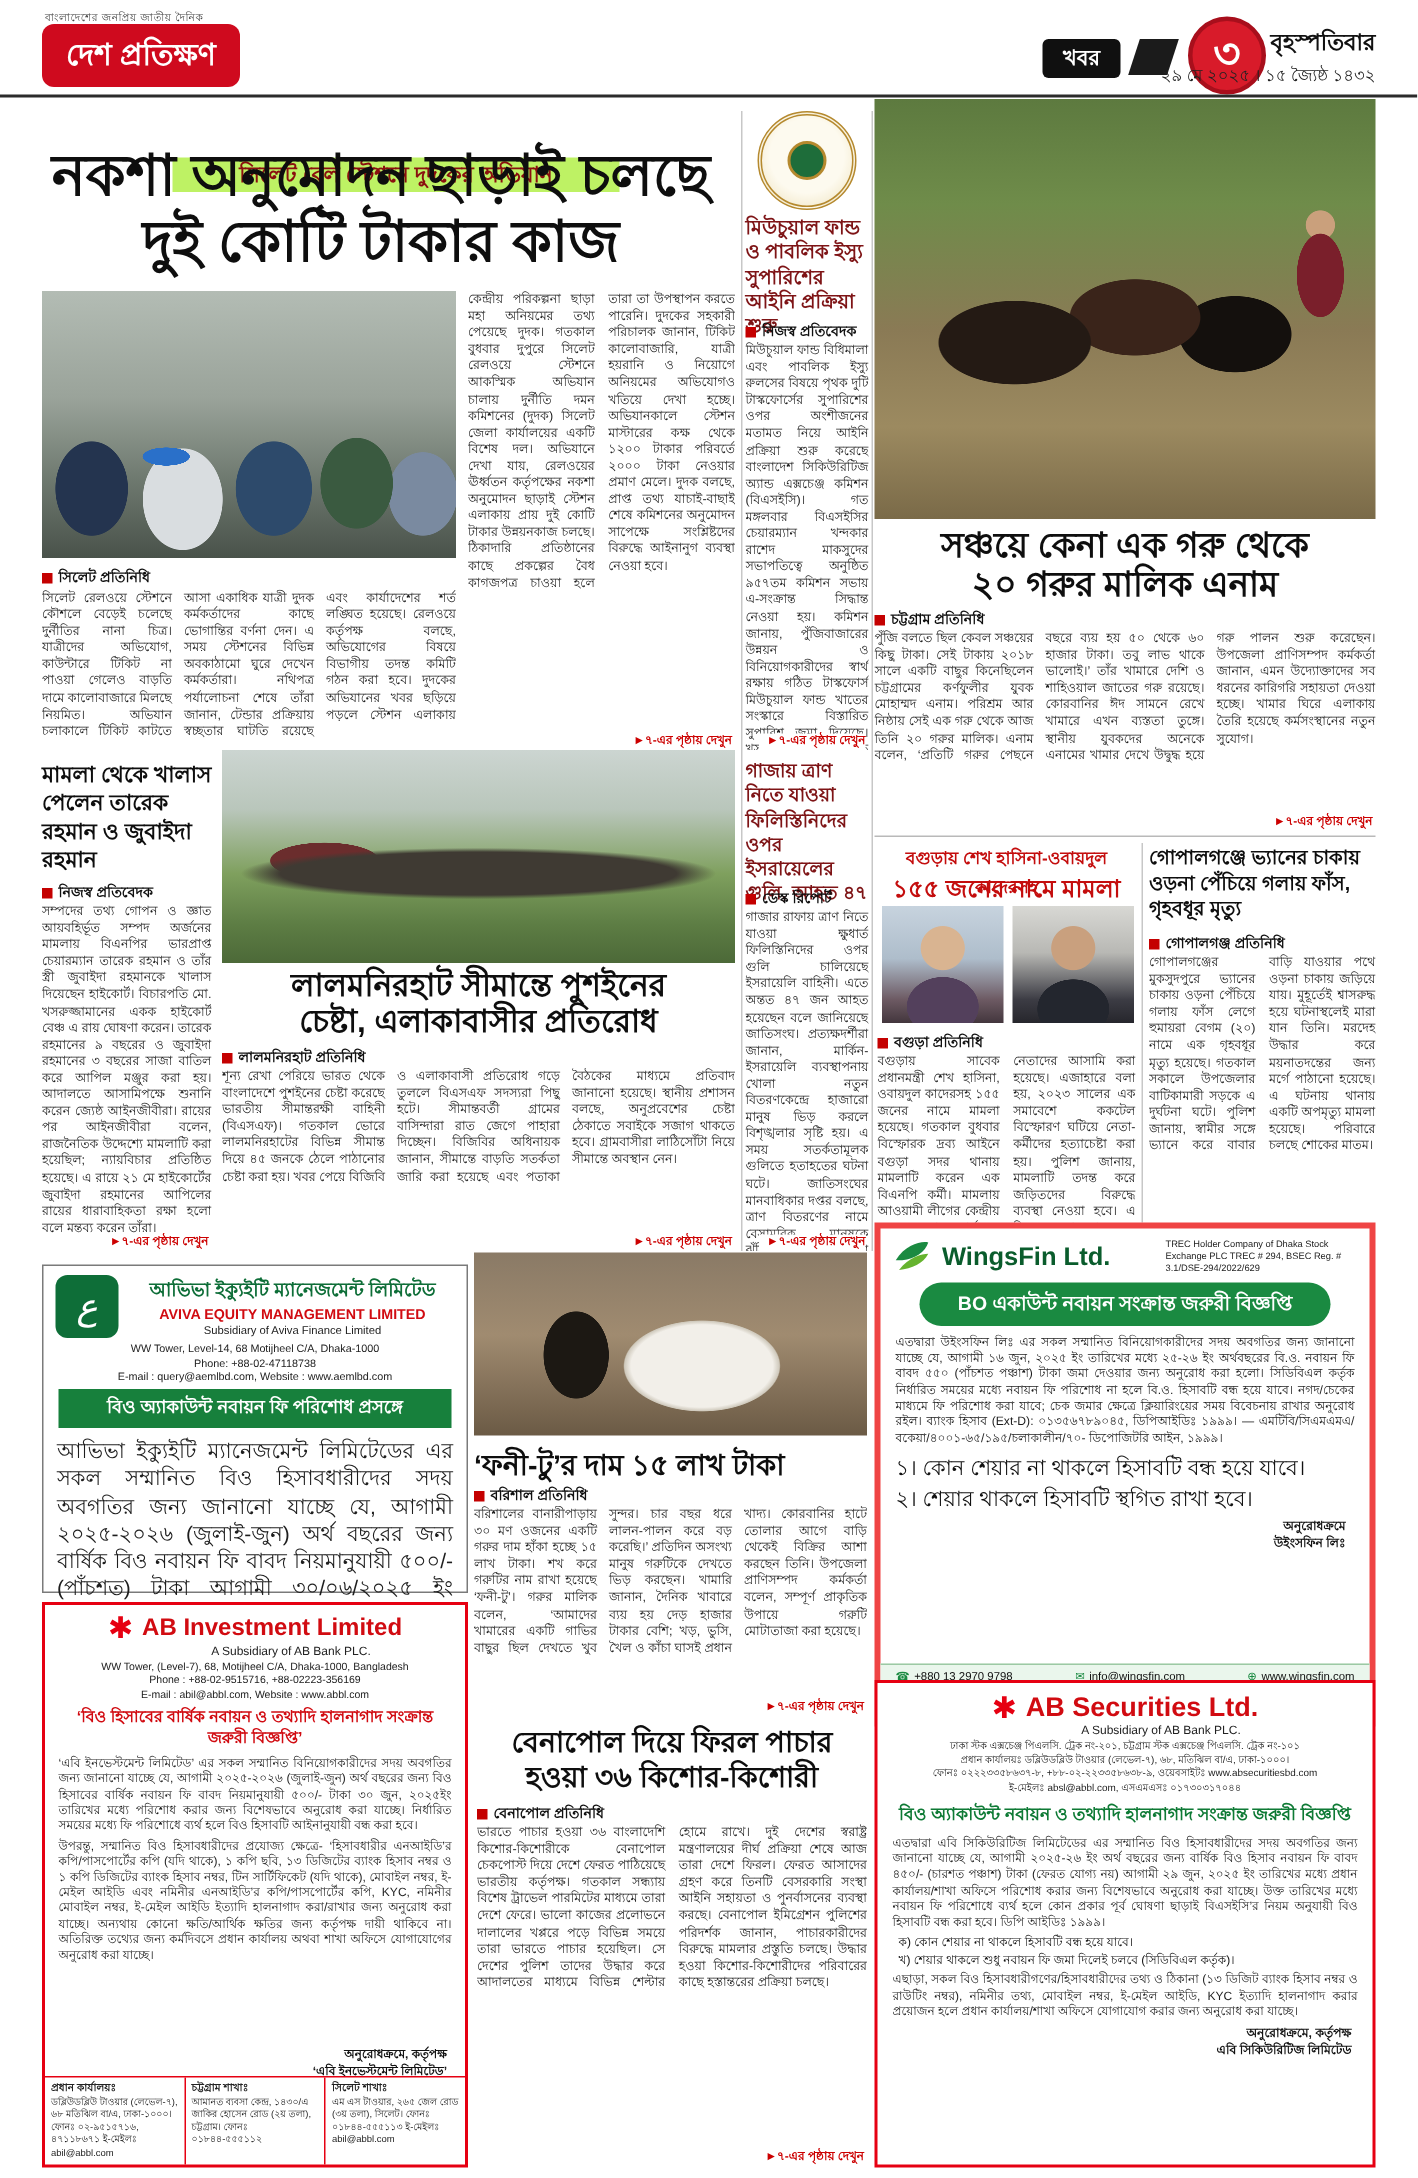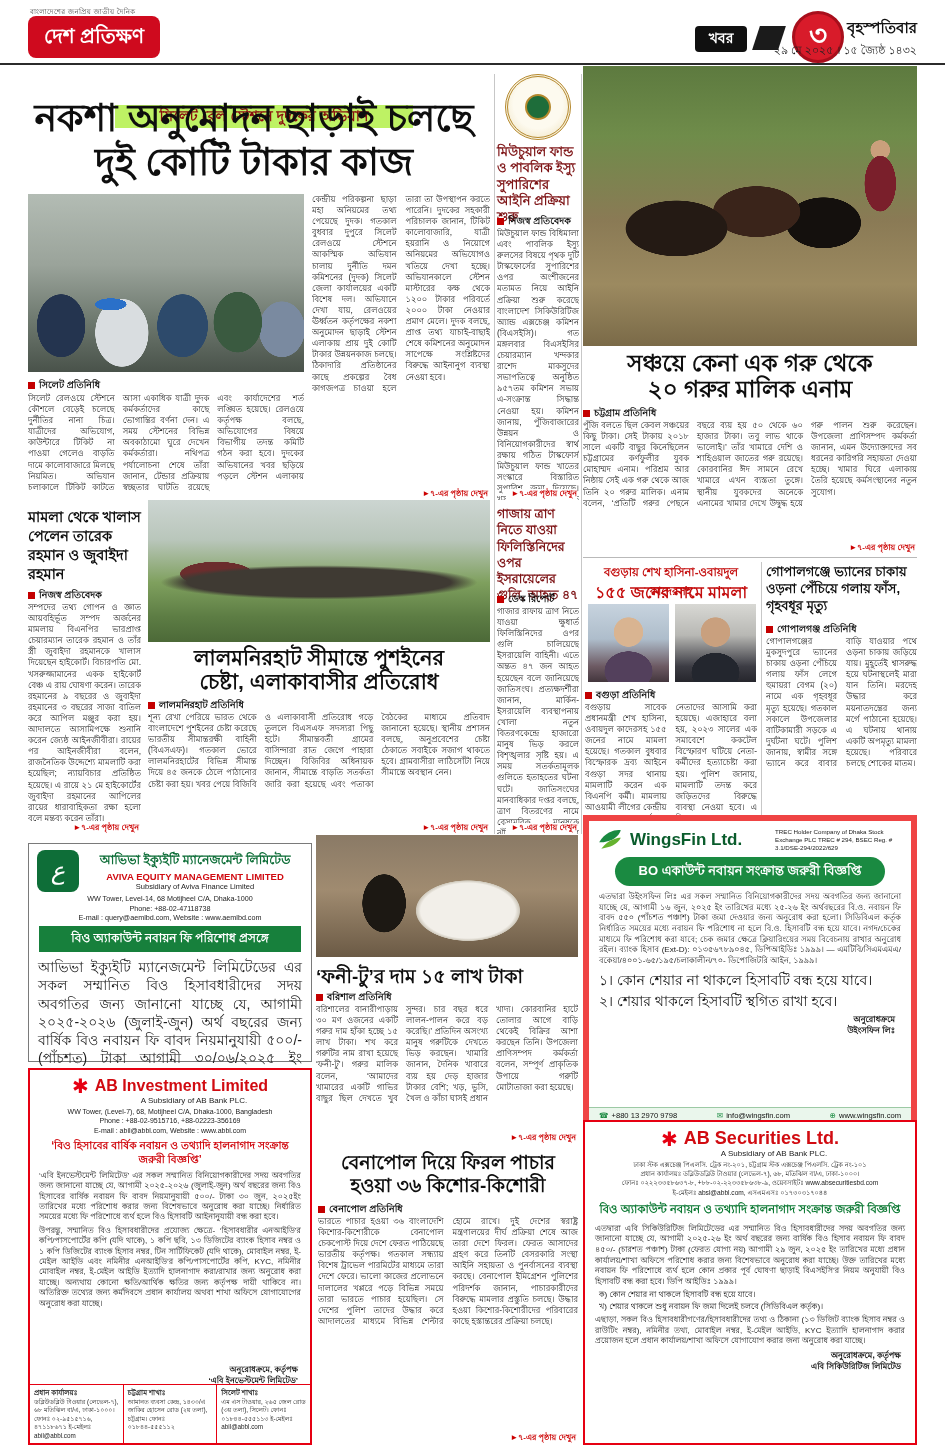--- a/index.html
+++ b/index.html
@@ -134,21 +134,21 @@
   .foni-photo { left:316px; top:835px; width:262px; height:122px;
     background:
       radial-gradient(ellipse 86px 50px at 58% 62%, #f2efe9 55%, #cfc9bc 60%, transparent 61%),
       radial-gradient(ellipse 36px 48px at 26% 56%, #1c1813 60%, transparent 61%),
       linear-gradient(180deg, #8a7a66 0%, #a08b70 45%, #6b5a45 100%); }
   .foni-h { left:316px; top:962px; width:262px; text-align:left; font-size:19px; }
   .foni-byline { left:316px; top:990px; }
   .foni-body { left:316px; top:1004px; width:262px; height:140px; }
 
   
-  .wingsfin { left:583px; top:815px; width:334px; height:336px; border:6px solid #ef4444; background:#fff; }
+  .wingsfin { left:583px; top:815px; width:334px; height:336px; border:4px solid #ef4444; background:#fff; }
   .wf-head { display:flex; align-items:center; gap:7px; padding:6px 8px 2px 8px; }
   .wf-name { font-size:17px; font-weight:bold; color:#0a5c2c; }
   .wf-trec { margin-left:auto; width:128px; font-size:6.2px; line-height:1.3; color:#222; text-align:left; }
   .wf-banner { margin:2px 26px; background:#1a8a41; color:#fff; font-weight:bold; font-size:13px;
     text-align:center; padding:4px 0; border-radius:16px; }
   .wf-body { padding:4px 10px 0 10px; font-size:8.1px; line-height:1.32; text-align:justify; color:#1d1d1d; }
   .wf-items { padding:3px 10px 0 10px; font-size:14px; line-height:1.5; }
   .wf-sign { text-align:right; padding:2px 16px 2px 0; font-weight:bold; font-size:8.2px; line-height:1.35; }
   .wf-contact { position:absolute; left:0; right:0; bottom:22px; display:flex; justify-content:space-between;
     background:#eaf6ec; border-top:1px solid #9cc9a4; padding:3px 10px; font-size:7.6px; }

